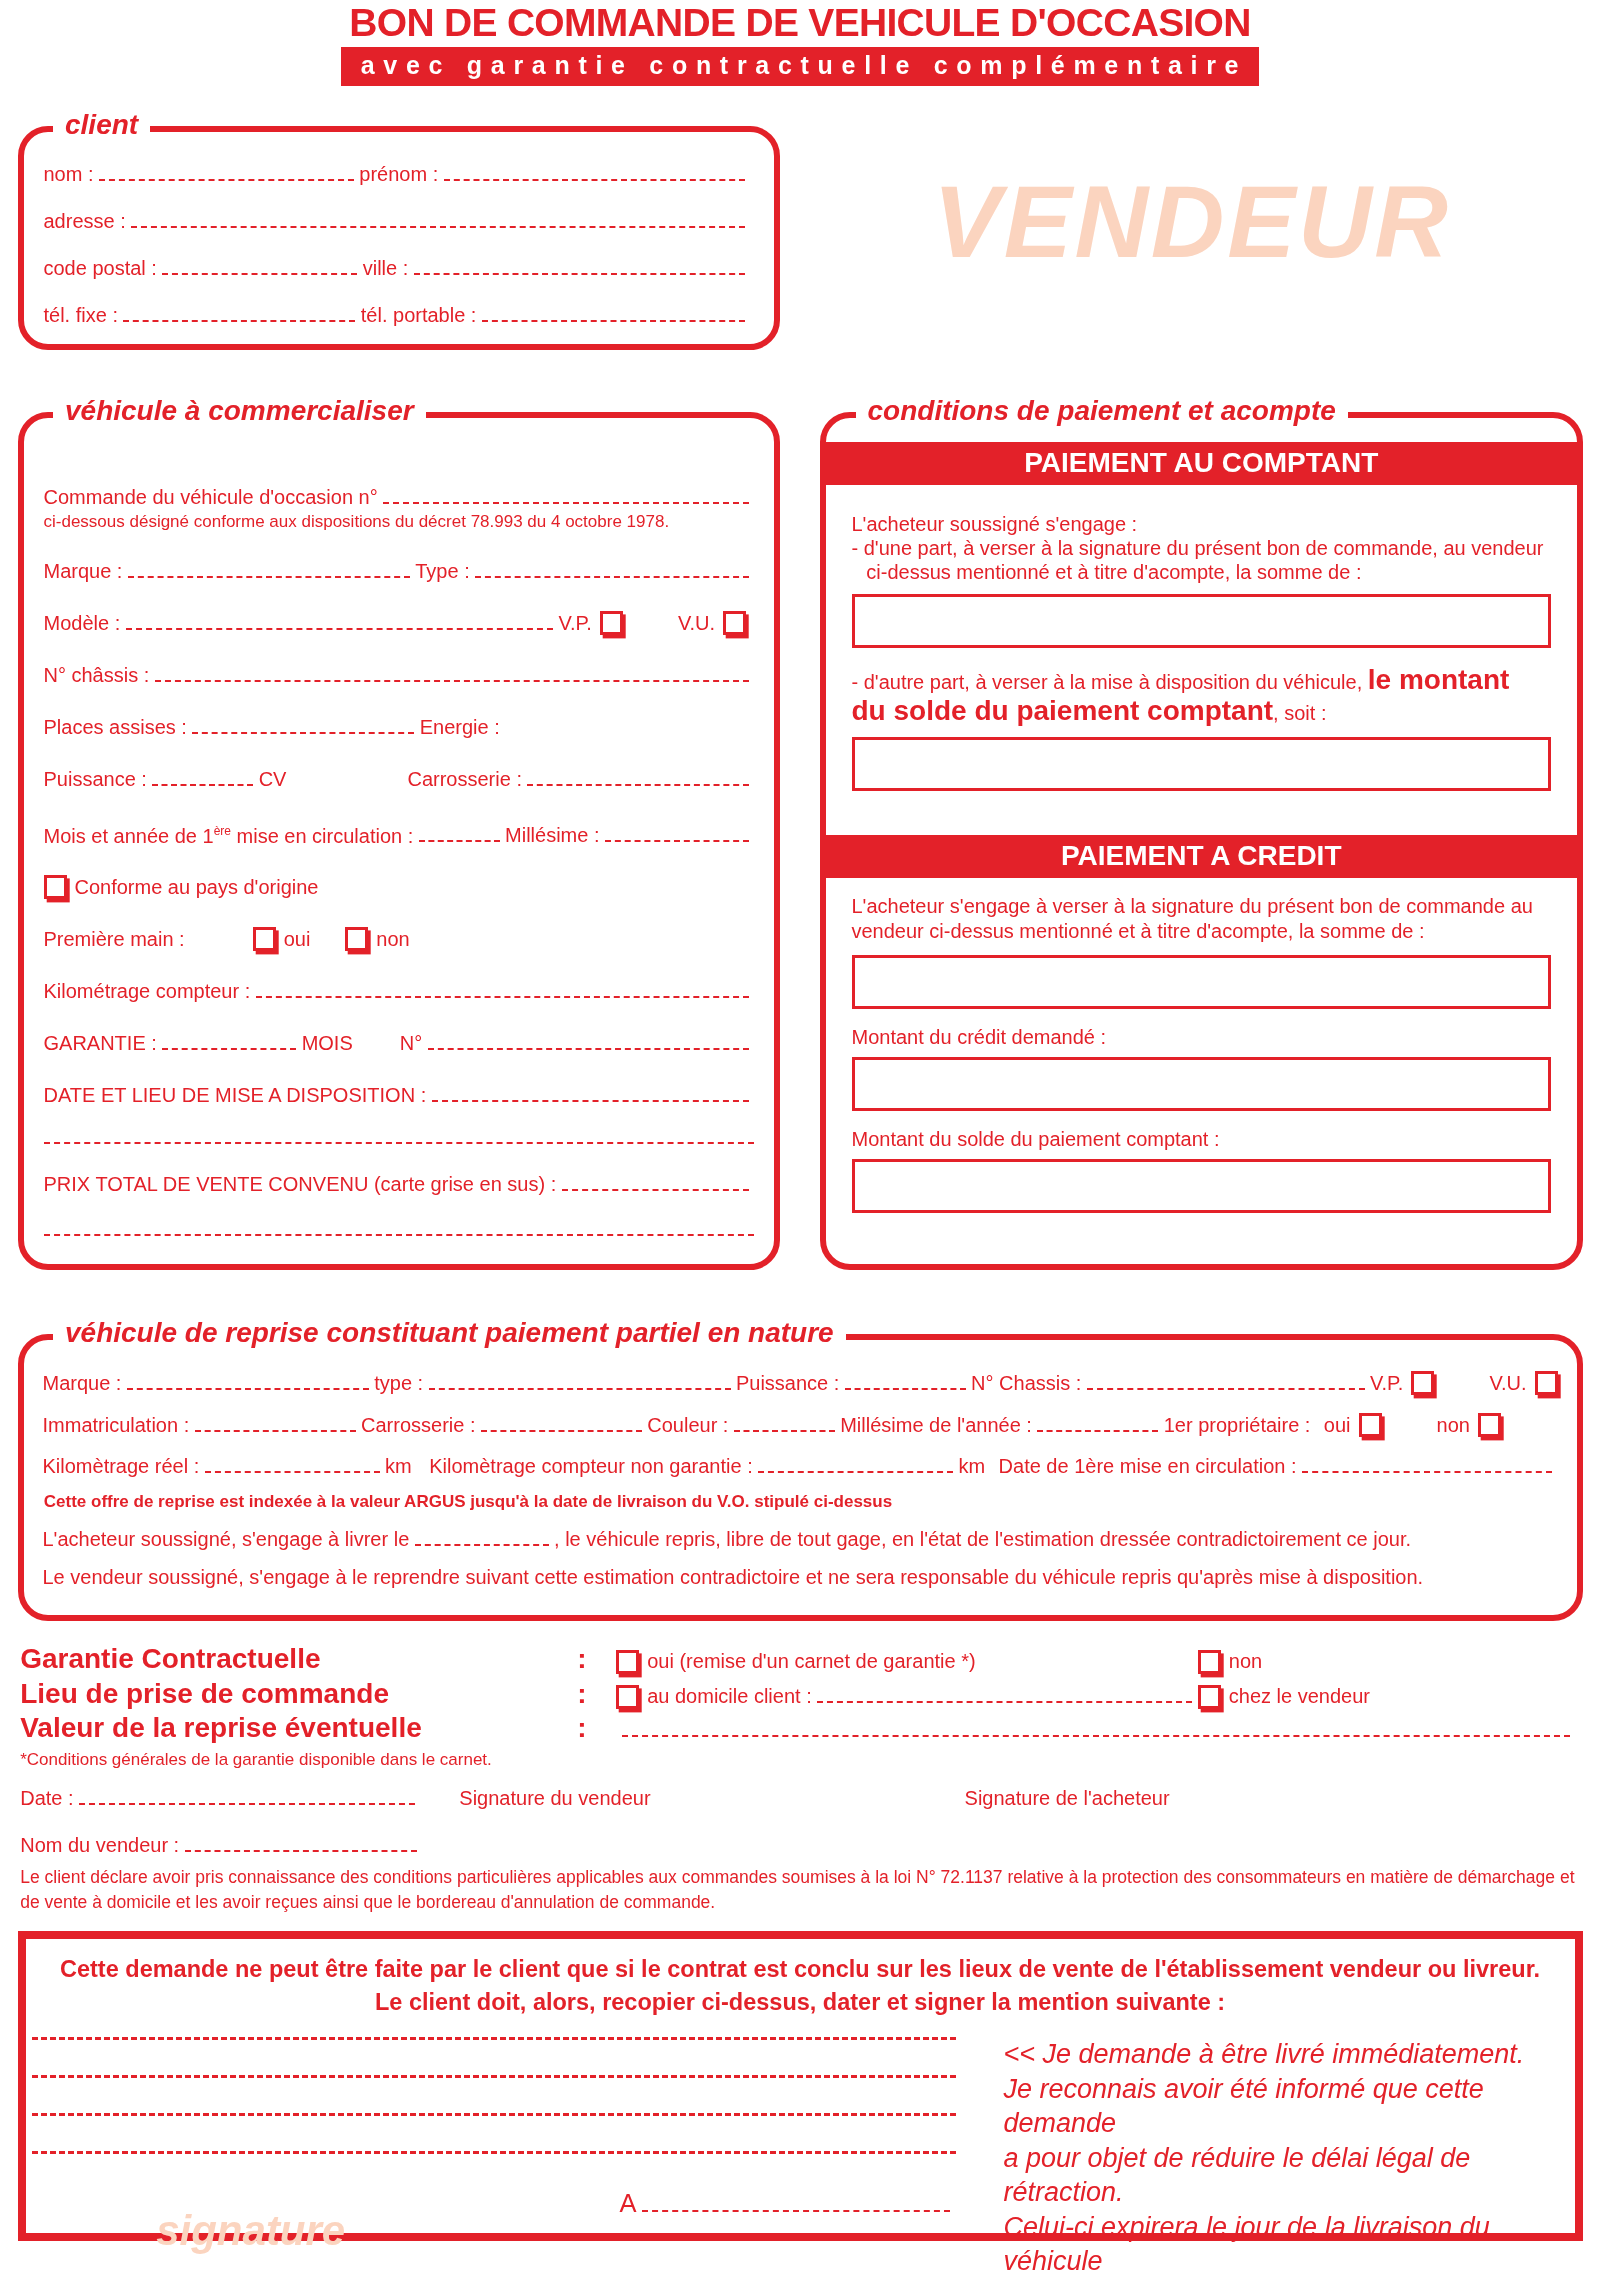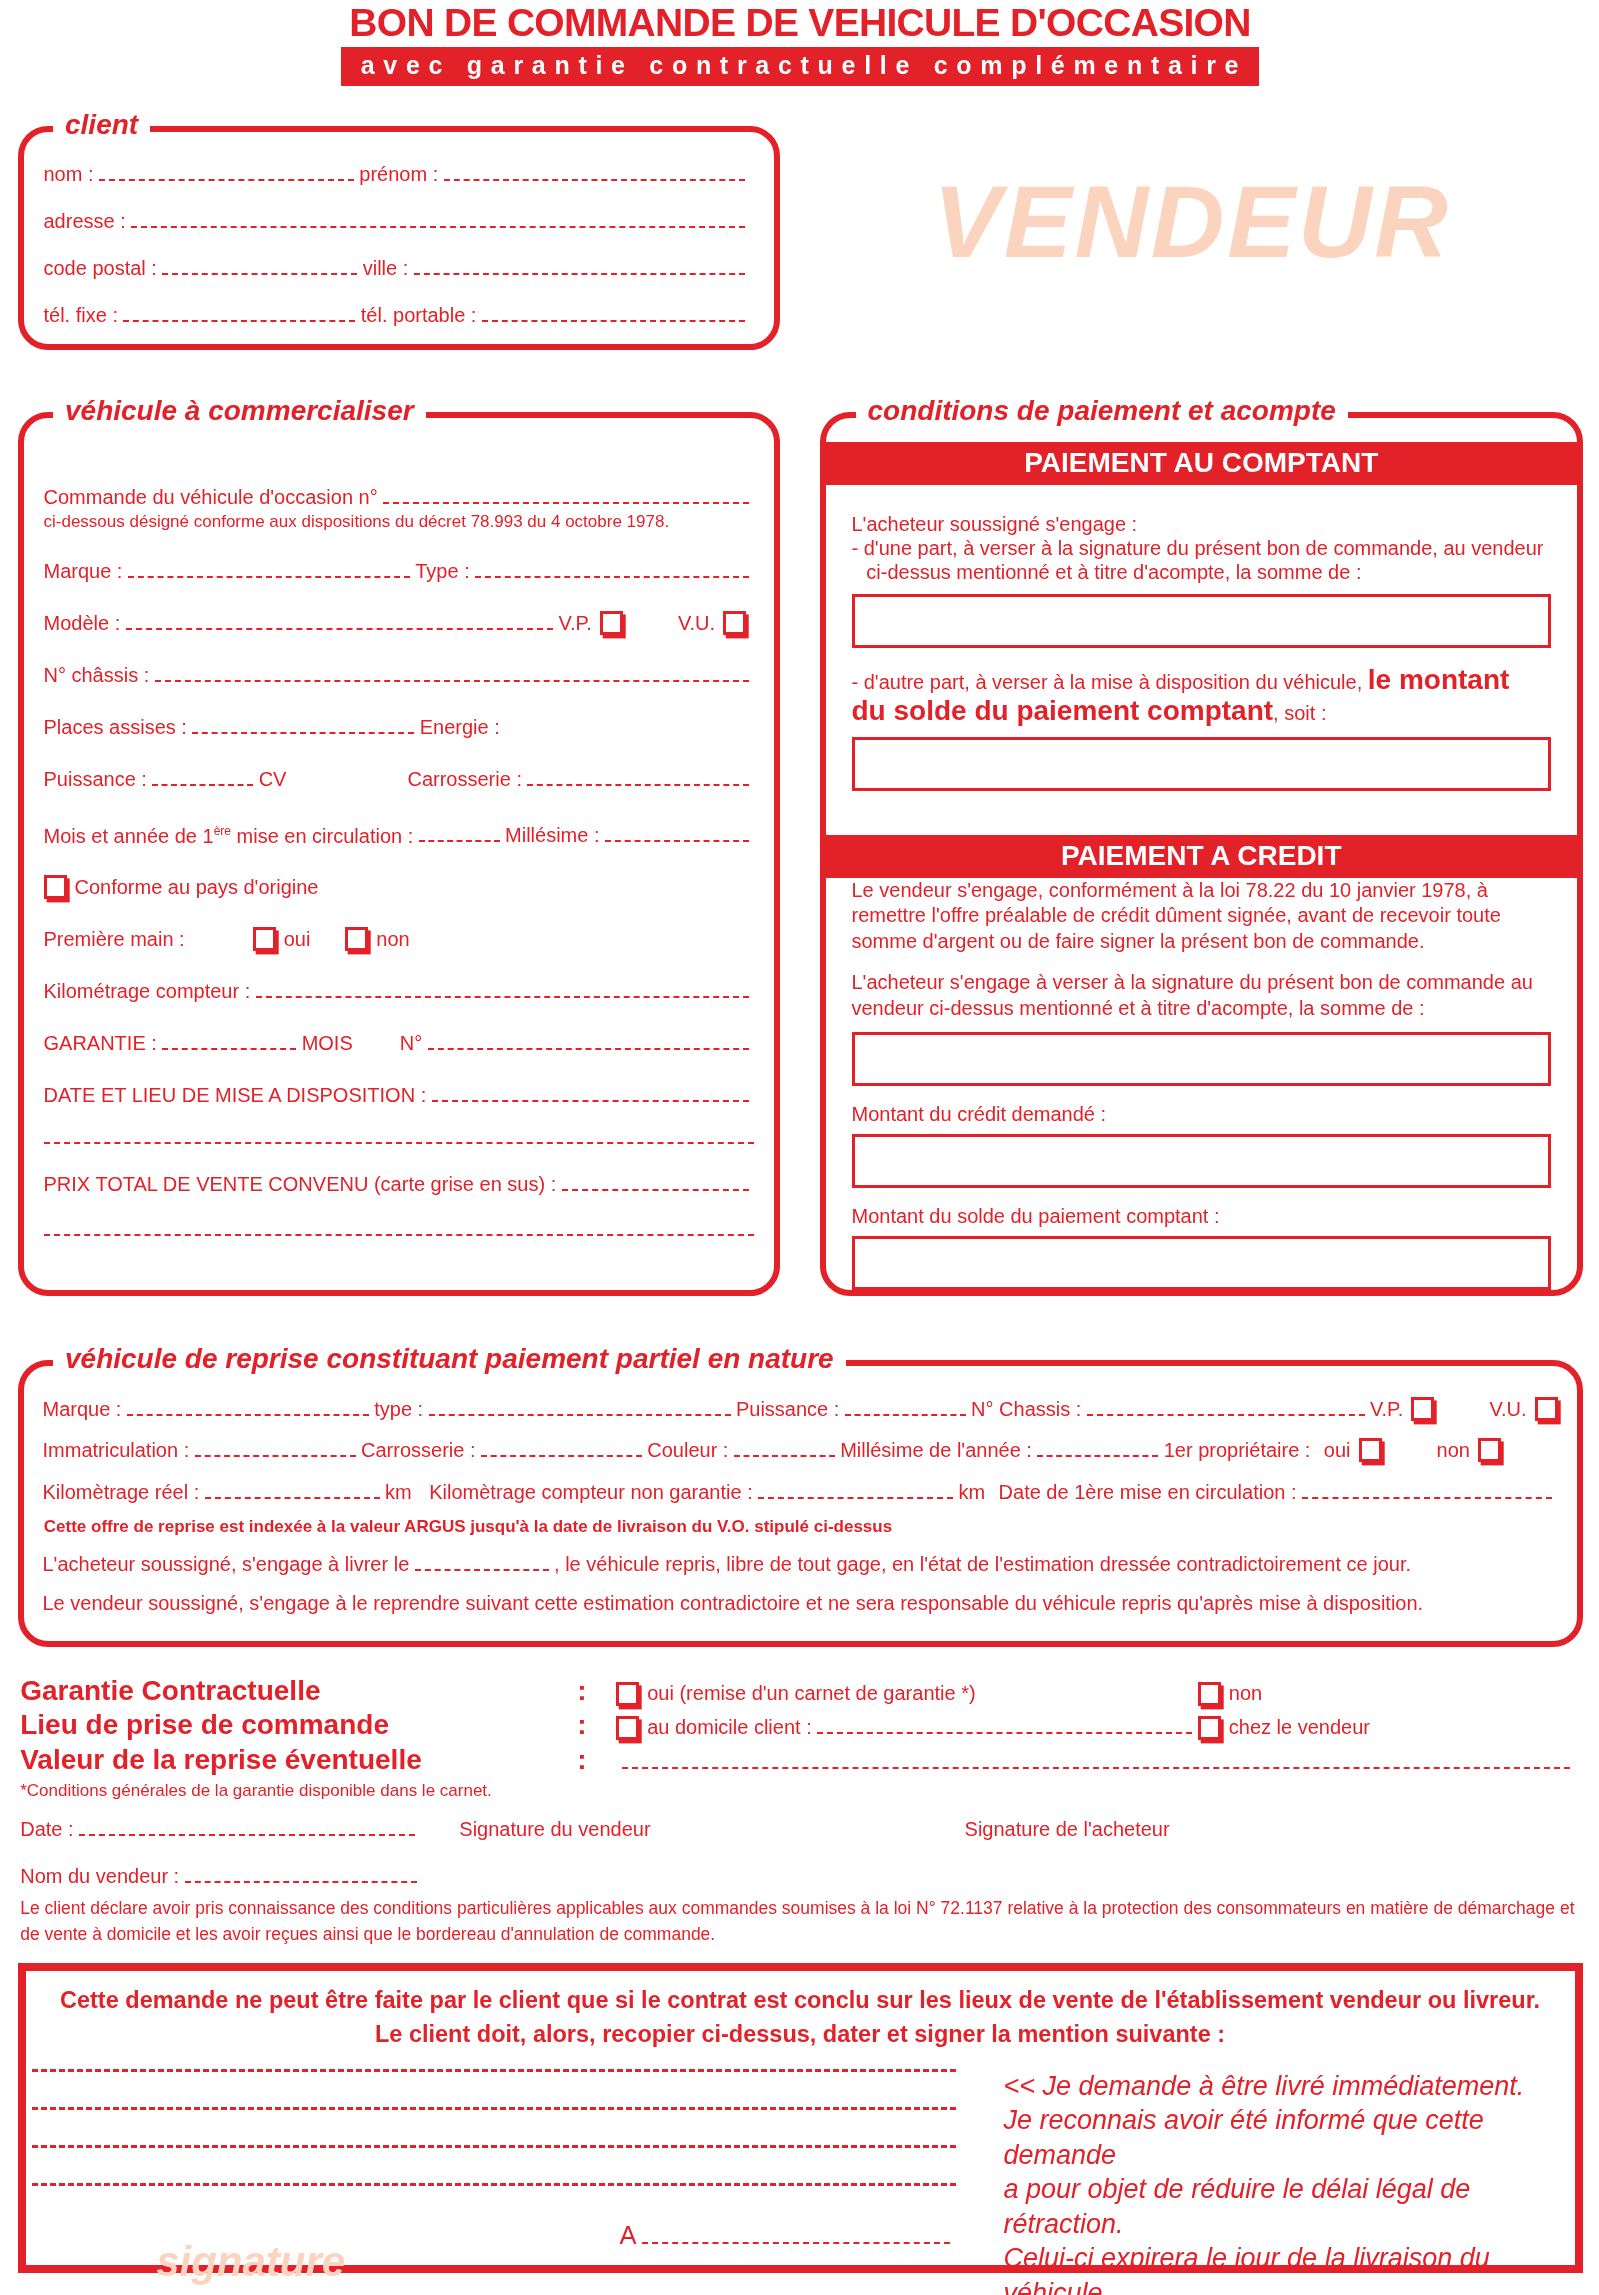--- a/index.html
+++ b/index.html
@@ -57,21 +57,21 @@
   .mt40 { margin-top:27px; } .mt28 { } .mt24 { margin-top:16px; }
   .indent { padding-left:14.8px; }
   .amount-box { height:54px; border:3.4px solid var(--red); background:#fff; margin:10.7px 25.5px 0; }
   .big-bold { font-weight:bold; font-size:28px; line-height:31px; }
   
   .reprise { margin-top:64px; padding:31px 19px 10.7px; }
   .reprise .field { margin-bottom:17.5px; line-height:24px; }
   .reprise .note { font-size:17px; margin:-4px 0 14.8px 1.3px;font-weight:bold; }
   .reprise .sent { margin-bottom:14.8px; }
   
-  .garantie { margin-top:28px; padding:0 2.7px; }
+  .garantie { margin-top:22px; padding:0 2.7px; }
   .grow { display:flex; align-items:baseline; margin-bottom:2.7px; }
   .glabel { width:557px; font-weight:bold; font-size:28px; line-height:32px; }
   .gcolon { width:39px; font-weight:bold; font-size:28px; }
   .gcontent { flex:1 1 auto; display:flex; align-items:baseline; font-size:20px; }
   .rgroup { flex:0 0 322px; display:flex; align-items:baseline; margin-right:60px; }
   .gnote { font-size:17px; margin-top:5.4px; }
   
   .sigarea { margin-top:17px; padding:0 2.7px; }
   .sigrow { display:flex; align-items:baseline; font-size:20px; margin-bottom:24px; }
   .signv { margin-left:39px; } .signa { margin-left:314px; }
@@ -227,21 +227,20 @@
         <div class="ptxt mt40">L'acheteur soussigné s'engage :</div>
         <div class="ptxt mt28">- d'une part, à verser à la signature du présent bon de commande, au vendeur</div>
         <div class="ptxt indent">ci-dessus mentionné et à titre d'acompte, la somme de :</div>
         <div class="amount-box"></div>
         <div class="ptxt mt24">
           <span>- d'autre part, à verser à la mise à disposition du véhicule,</span>
           <span class="big-bold">le montant du solde  du paiement comptant</span><span>, soit :</span>
         </div>
         <div class="amount-box"></div>
         <div class="band second">PAIEMENT A CREDIT</div>
-        <div class="ptxt mt28" style="line-height:25.5px;">Le vendeur s'engage, conformément à la loi 78.22 du 10 janvier 1978, à remettre l'offre préalable de crédit dûment signée, avant de recevoir toute somme d'argent ou de faire signer la présent bon de commande.</div>
         <div class="ptxt mt24" style="line-height:25.5px;">L'acheteur s'engage à verser à la signature du présent bon de commande au vendeur ci-dessus mentionné et à titre d'acompte, la somme de :</div>
         <div class="amount-box"></div>
         <div class="ptxt mt24">Montant du crédit demandé :</div>
         <div class="amount-box" style="margin-top:8px;"></div>
         <div class="ptxt mt24">Montant du solde du paiement comptant :</div>
         <div class="amount-box" style="margin-top:8px;"></div>
       </div>
     </div>
   </div>
 

